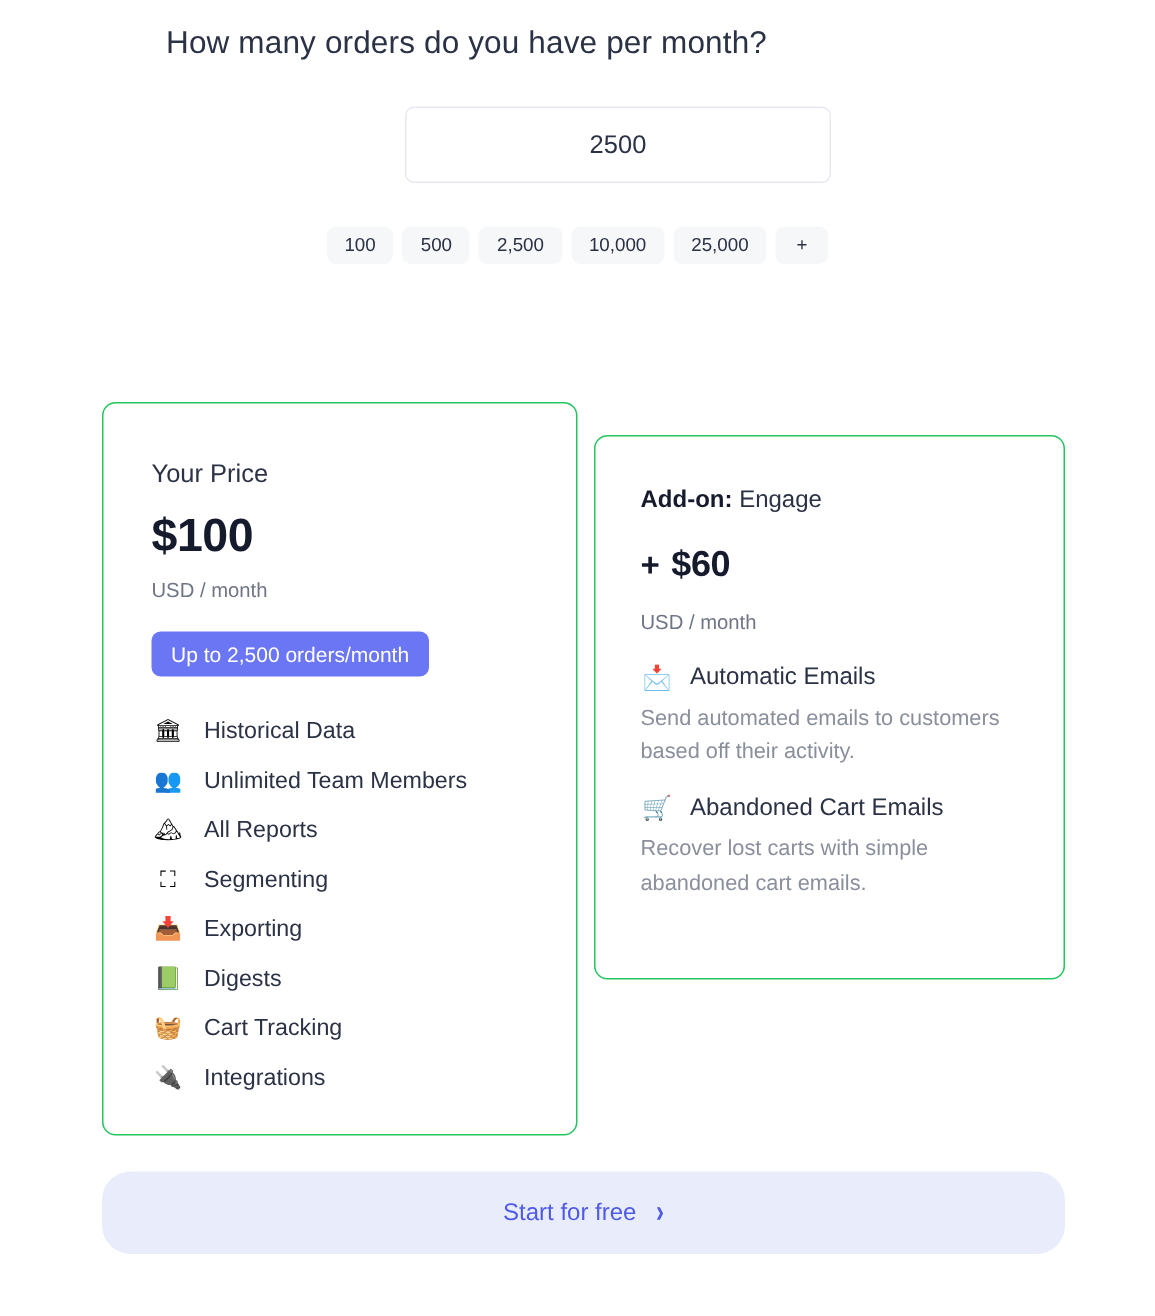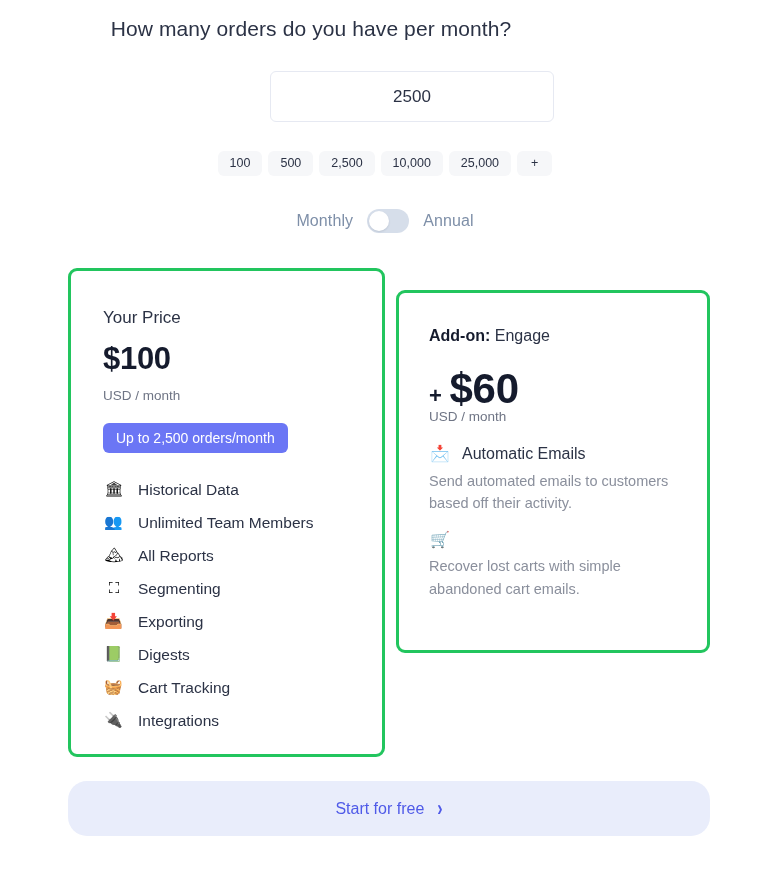--- a/index.html
+++ b/index.html
@@ -107,21 +107,21 @@
     height: 20px;
     border-radius: 50%;
     background: #ffffff;
     box-shadow: 0 1px 2px rgba(20,30,60,0.12);
   }
 
   
   .card {
     position: absolute;
     background: #ffffff;
-    border: 3px solid #22c55e;
+    border: 1px solid #22c55e;
     border-radius: 9px;
   }
   .card-price {
     top: 268px;
     left: 68px;
     width: 317px;
     height: 489px;
   }
   .card-addon {
     top: 290px;
@@ -208,21 +208,21 @@
     top: 72px;
     left: 30px;
     color: #151b2d;
     font-weight: 700;
     letter-spacing: -0.3px;
     display: flex;
     align-items: baseline;
     gap: 8px;
   }
   .addon-price .plus { font-size: 22px; }
-  .addon-price .amount { font-size: 42px; }
+  .addon-price .amount { font-size: 24px; }
 
   .addon-unit {
     position: absolute;
     top: 116px;
     left: 30px;
     font-size: 13.5px;
     color: #6f7585;
   }
 
   .addon-features {
@@ -298,27 +298,20 @@
 
   <div class="chip-row">
     <button class="chip">100</button>
     <button class="chip">500</button>
     <button class="chip">2,500</button>
     <button class="chip">10,000</button>
     <button class="chip">25,000</button>
     <button class="chip plus">+</button>
   </div>
 
-  <div class="toggle-row">
-    <span class="toggle-label">Monthly</span>
-    <div class="switch">
-      <div class="knob"></div>
-    </div>
-    <span class="toggle-label">Annual</span>
-  </div>
 
   <div class="card card-price">
     <div class="your-price-label">Your Price</div>
     <div class="price-amount">$100</div>
     <div class="price-unit">USD / month</div>
     <div class="orders-badge">Up to 2,500 orders/month</div>
 
     <ul class="feature-list">
       <li class="feature-item">
         <span class="feature-icon">🏛</span>
@@ -370,20 +363,21 @@
       <div class="addon-feature">
         <div class="addon-feature-head">
           <span class="addon-feature-icon">📩</span>
           <span class="addon-feature-name">Automatic Emails</span>
         </div>
         <div class="addon-feature-desc">Send automated emails to customers based off their activity.</div>
       </div>
       <div class="addon-feature">
         <div class="addon-feature-head">
           <span class="addon-feature-icon">🛒</span>
+          <span class="addon-feature-name">Abandoned Cart Emails</span>
         </div>
         <div class="addon-feature-desc">Recover lost carts with simple abandoned cart emails.</div>
       </div>
     </div>
   </div>
 
   <button class="cta">
     <span class="cta-label">Start for free</span>
     <span class="cta-chevron">›</span>
   </button>

